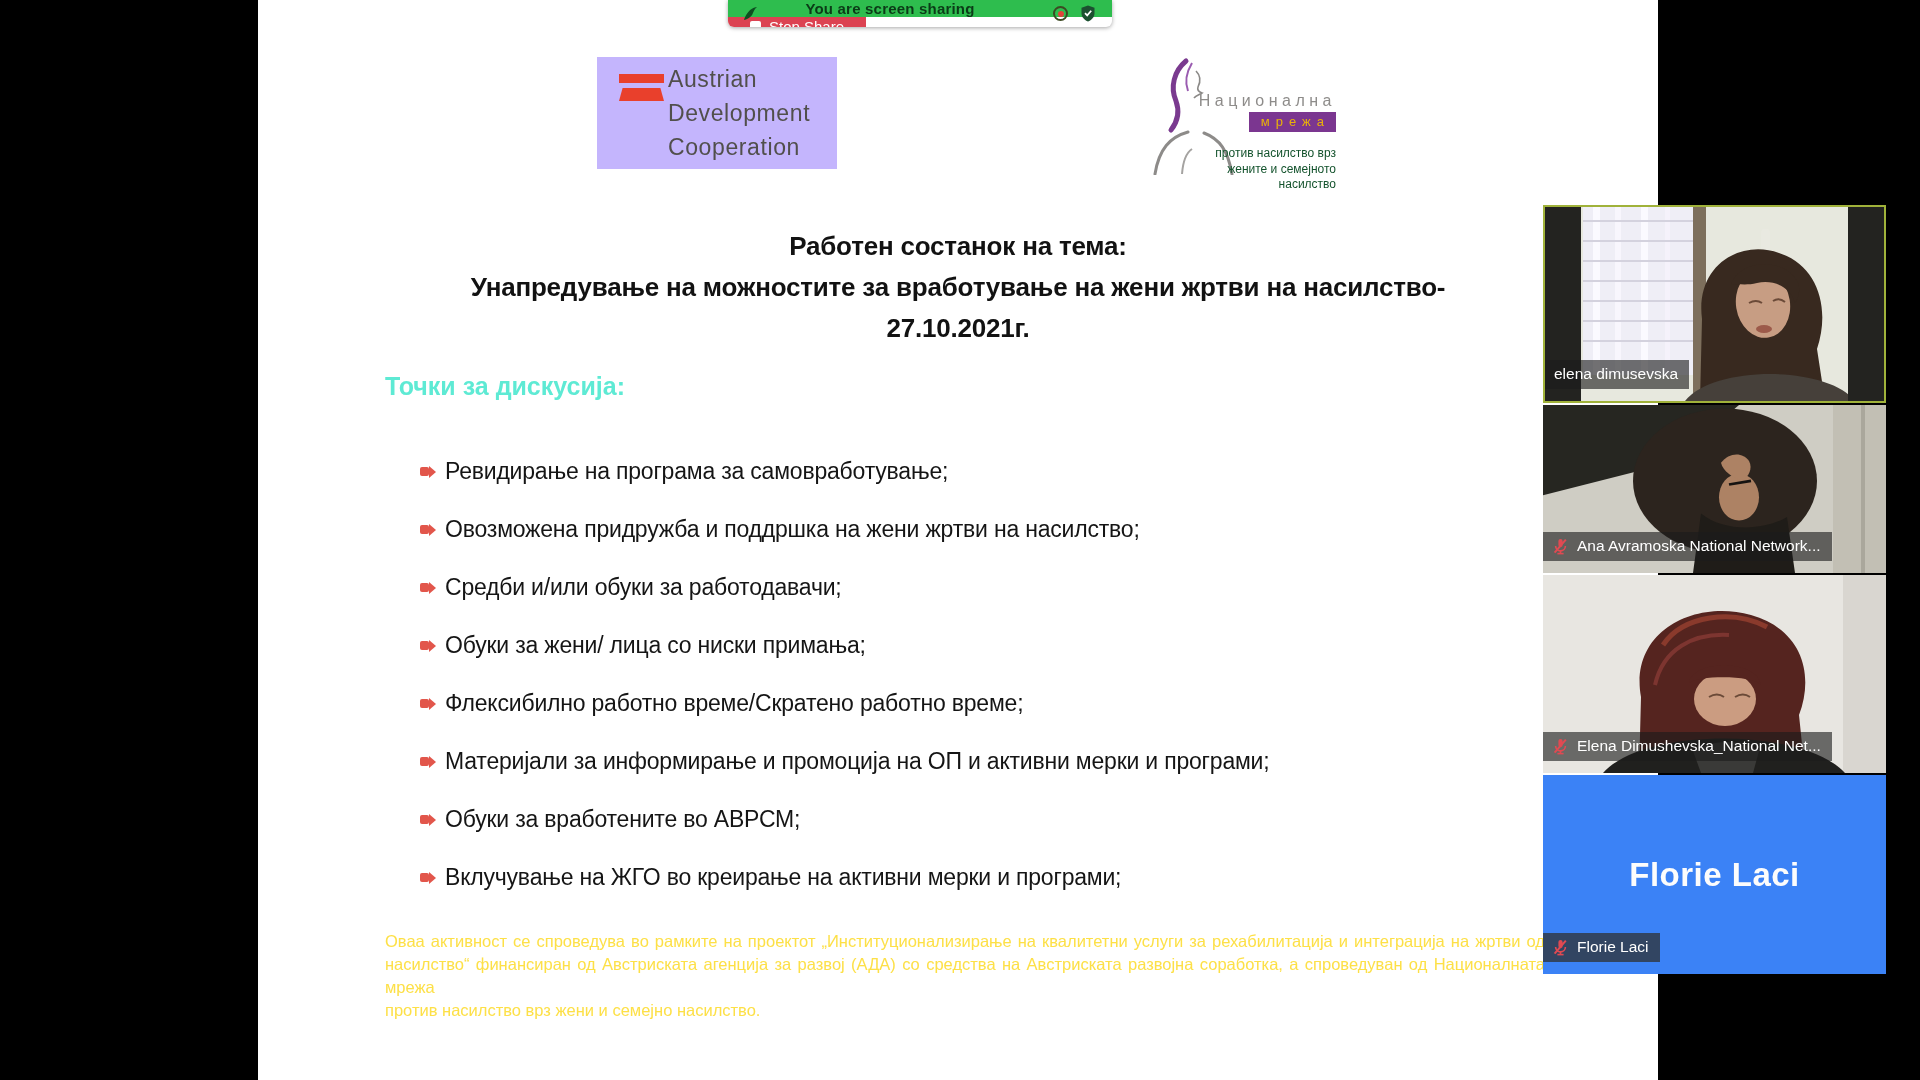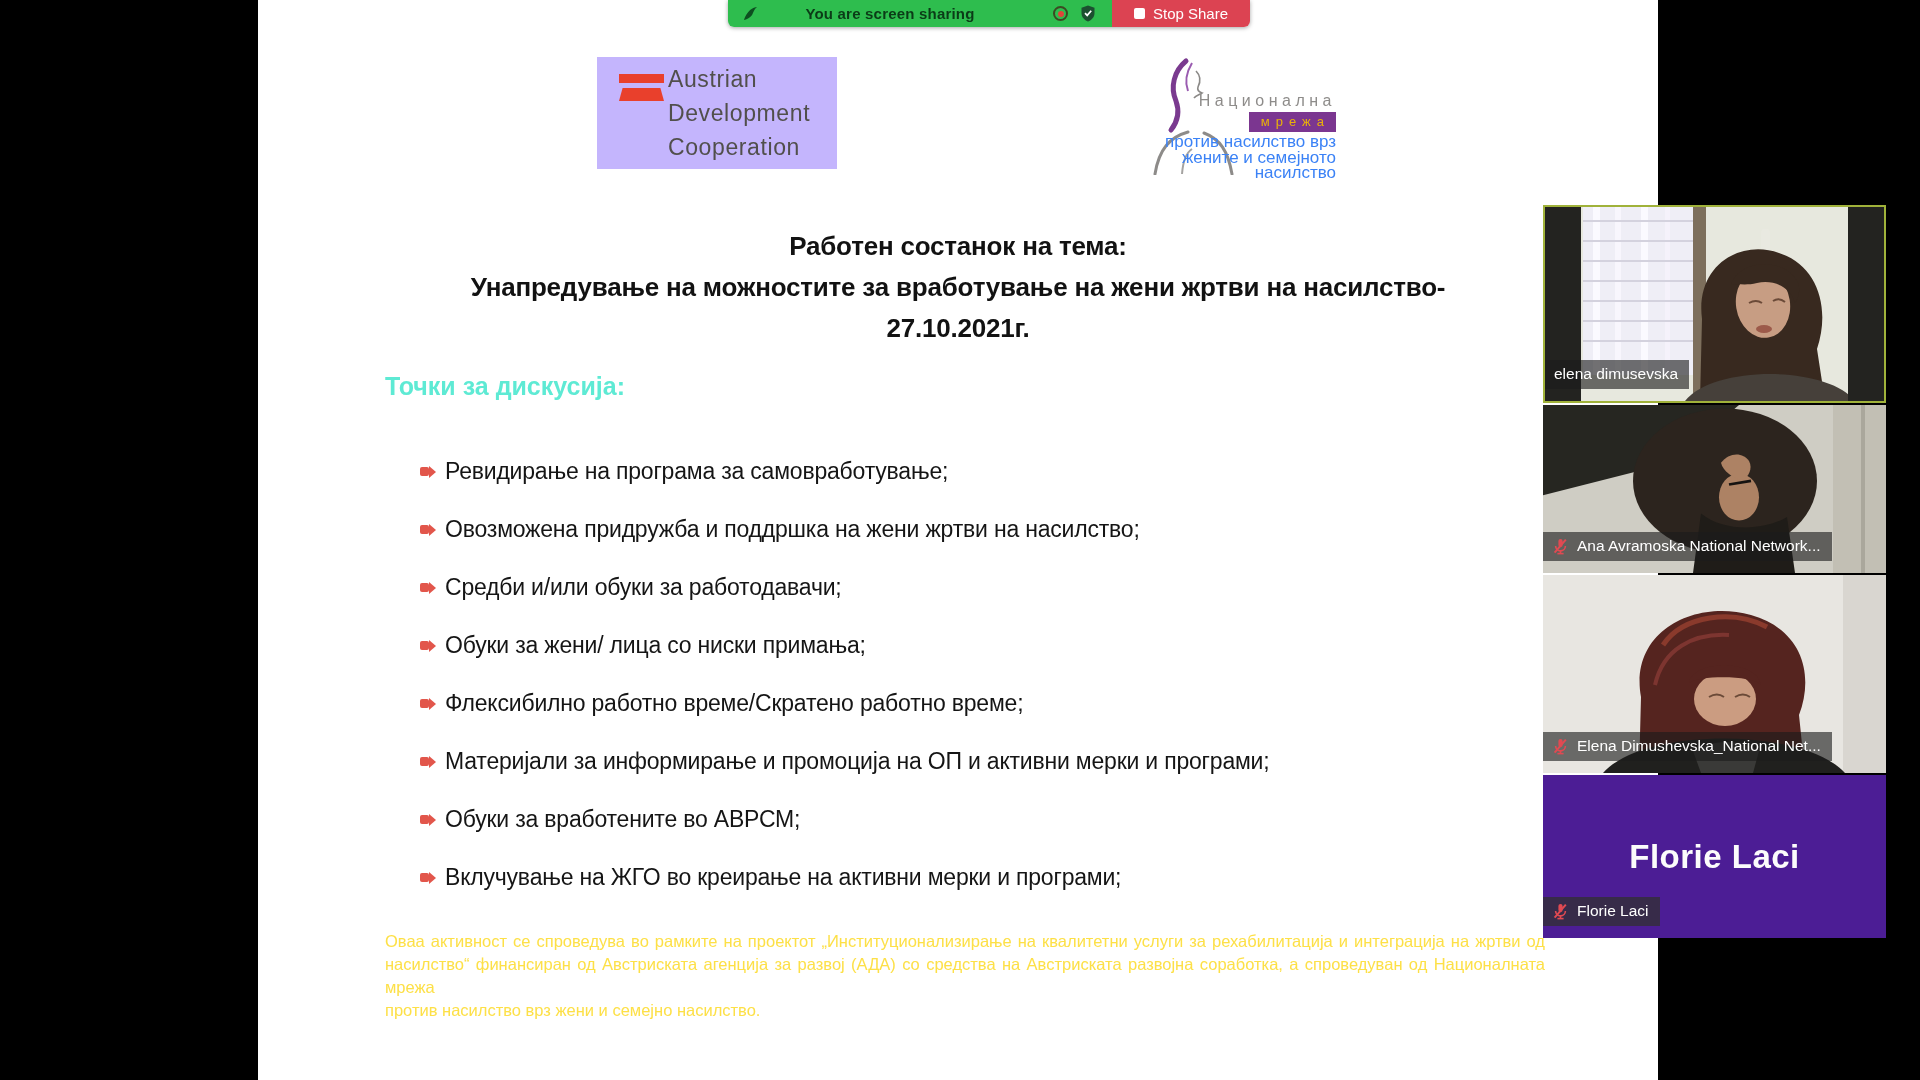--- a/index.html
+++ b/index.html
@@ -5,21 +5,21 @@
   html,body{margin:0;padding:0;background:#000;}
   *{box-sizing:border-box;}
   body{font-family:"Liberation Sans",sans-serif;}
   .stage{position:relative;width:1920px;height:1080px;background:#000;overflow:hidden;}
 
   
   .doc{position:absolute;left:258px;top:0;width:1400px;height:1080px;background:#ffffff;}
 
   
   .share-bar{position:absolute;left:728px;top:0;height:27px;display:flex;z-index:20;
-    border-radius:0 0 6px 6px;overflow:hidden;box-shadow:0 1px 4px rgba(0,0,0,.35);}
+    border-radius:0 0 6px 6px;overflow:hidden;box-shadow:0 1px 4px rgba(0,0,0,.35);flex-direction:column;}
   .share-green{position:relative;width:384px;background:#2ebd4e;display:flex;align-items:center;justify-content:center;}
   .share-green .status{color:#0b3b17;font-weight:bold;font-size:15px;letter-spacing:.2px;padding-right:60px;}
   .pen-icon{position:absolute;left:14px;top:5px;width:17px;height:17px;}
   .rec-icon{position:absolute;right:44px;top:6px;width:15px;height:15px;border:2px solid #3d4a22;border-radius:50%;}
   .rec-icon::after{content:'';position:absolute;left:2.5px;top:2.5px;width:6px;height:6px;border-radius:50%;background:#e0443a;}
   .shield-icon{position:absolute;right:16px;top:5px;width:16px;height:17px;}
   .stop-btn{width:138px;background:#dc4352;color:#fff;font-weight:normal;font-size:15px;
     display:flex;align-items:center;justify-content:center;gap:8px;border:none;cursor:default;}
   .stop-square{width:11px;height:11px;background:#fff;border-radius:2px;}
 
@@ -28,41 +28,41 @@
   .adc-flag{position:absolute;left:22px;top:17px;width:45px;}
   .adc-flag .bar1{height:9px;background:#e9402c;}
   .adc-flag .bar2{height:13px;background:#e9402c;margin-top:5px;clip-path:polygon(8% 0,92% 0,100% 100%,0 100%);}
   .adc-text{position:absolute;left:71px;top:5px;font-size:23px;color:#514f4c;line-height:34px;letter-spacing:.6px;}
 
   
   .nn{position:absolute;left:1152px;top:55px;width:184px;height:120px;}
   .nn-svg{position:absolute;left:0;top:2px;}
   .nn-name{position:absolute;right:0;top:37px;font-size:16px;letter-spacing:4.5px;color:#8e8c8a;white-space:nowrap;}
   .nn-box{position:absolute;right:0;top:57px;background:#7b3690;color:#eab308;font-size:13px;letter-spacing:6px;padding:2px 6px 3px 12px;white-space:nowrap;}
-  .nn-sub{position:absolute;right:0;top:79px;text-align:right;font-size:17px;color:#3b82f6;line-height:15.5px;white-space:nowrap;}
+  .nn-sub{position:absolute;right:0;top:91px;text-align:right;font-size:12px;color:#14532d;line-height:15.5px;white-space:nowrap;}
 
   
   .title{position:absolute;left:258px;top:226px;width:1400px;text-align:center;
     font-size:26px;font-weight:bold;color:#121212;line-height:41px;letter-spacing:-0.2px;}
   .section-heading{position:absolute;left:385px;top:372px;font-size:25px;font-weight:bold;color:#5eead4;}
   .bullets{position:absolute;left:420px;top:458px;margin:0;padding:0;list-style:none;}
   .bullets li{display:flex;align-items:center;gap:16px;margin-bottom:31px;font-size:23px;color:#151515;letter-spacing:-0.2px;}
   .bullet{flex:0 0 auto;width:9px;height:9px;background:#e2564b;border-radius:2px;position:relative;}
   .bullet::after{content:'';position:absolute;left:9px;top:-1.5px;width:0;height:0;
     border-left:7px solid #e2564b;border-top:6px solid transparent;border-bottom:6px solid transparent;}
   .footer{position:absolute;left:385px;top:930px;width:1160px;font-size:16.5px;color:#fde047;line-height:23px;}
   .footer .jline{text-align:justify;text-align-last:justify;}
 
   
   .panel{position:absolute;left:1543px;top:205px;width:343px;z-index:10;}
   .tile{position:relative;width:343px;background:#1a1a19;overflow:hidden;margin-bottom:2px;}
   .tile.t1{height:198px;border:2px solid #a0b23a;}
   .tile.t2{height:168px;}
   .tile.t3{height:198px;}
-  .tile.t4{height:163px;background:#4c1d95;margin-bottom:0;}
+  .tile.t4{height:199px;background:#3b82f6;margin-bottom:0;}
   .scene{position:absolute;left:0;top:0;width:100%;height:100%;}
   .name-tag{position:absolute;left:0;bottom:12px;background:rgba(28,28,28,.62);color:#fff;
     font-size:15.5px;padding:5px 11px 6px 9px;display:flex;align-items:center;gap:8px;white-space:nowrap;max-width:100%;}
   .big-name{position:absolute;left:0;top:0;width:100%;height:100%;display:flex;align-items:center;justify-content:center;
     color:#fcfcfc;font-size:33px;font-weight:bold;letter-spacing:.5px;}
   .mic-icon{flex:0 0 auto;}
 </style>
 </head>
 <body>
 

